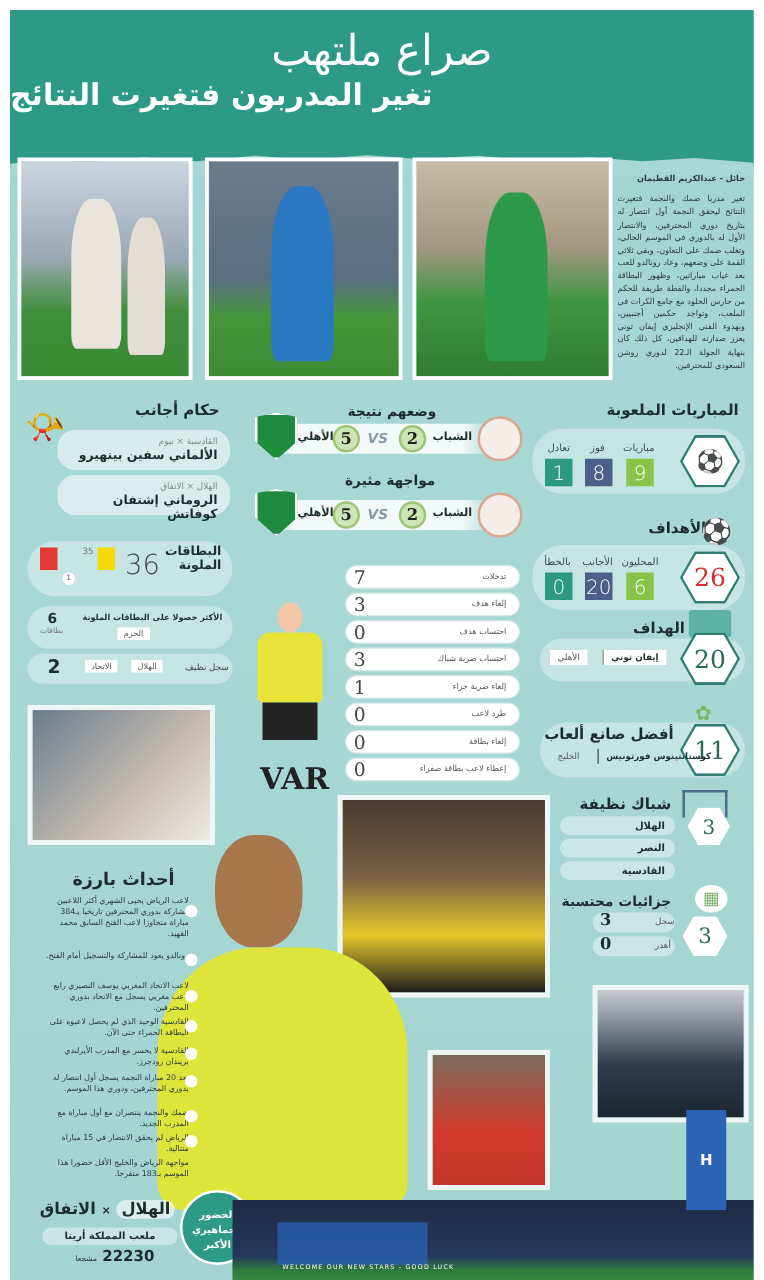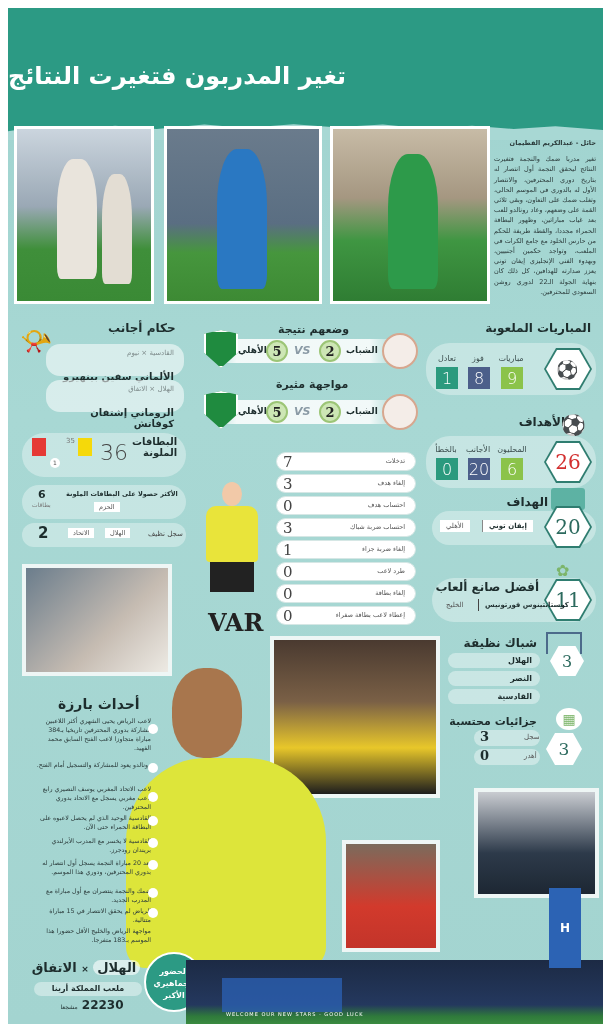--- a/index.html
+++ b/index.html
@@ -23,36 +23,37 @@
 .box{position:absolute;width:22px;height:22px;display:flex;align-items:center;justify-content:center;color:#fff;font-size:16px;font-weight:300}
 .lbl{position:absolute;font-size:8px;color:#3b4d4d;direction:rtl;text-align:center}
 .vsrow{position:absolute;height:24px;background:linear-gradient(90deg,rgba(255,255,255,0) 0%,rgba(255,255,255,0.85) 15%,rgba(255,255,255,0.85) 85%,rgba(255,255,255,0) 100%);border-radius:12px}
 .badge-round{position:absolute;width:36px;height:36px;border-radius:50%;background:#f4ede8;border:2px solid #d7a78f}
 .shield{position:absolute;width:34px;height:38px;background:#1f8b3f;clip-path:polygon(0 10%,50% 0,100% 10%,100% 60%,50% 100%,0 60%);border:2px solid #fff}
 .score{position:absolute;width:22px;height:22px;border-radius:50%;background:#cde6b5;border:2px solid #9cc576;display:flex;align-items:center;justify-content:center;font-family:"DejaVu Serif",serif;font-weight:bold;font-size:13px;color:#222}
 .team{position:absolute;font-size:9px;font-weight:bold;color:#1d2d2d;direction:rtl}
 .vs{position:absolute;font-size:11px;color:#8a9aa5;font-weight:bold;font-style:italic}
 .ref-card{position:absolute;background:rgba(255,255,255,0.55);border-radius:14px;direction:rtl;text-align:right;padding:5px 10px}
 .ref-card .m{font-size:7px;color:#7d8a8a}
-.ref-card .n{font-size:10px;font-weight:bold;color:#1d2d2d;margin-top:14px}
+.ref-card .n{font-size:10px;font-weight:bold;color:#1d2d2d;margin-top:2px}
 .var-row{position:absolute;left:268px;width:140px;height:19px;background:#fff;border-radius:10px;border:1px solid #d6e7e5}
 .var-row .v{position:absolute;left:6px;top:0;font-family:"DejaVu Serif",serif;font-size:15px;line-height:18px;color:#444}
 .var-row .t{position:absolute;right:10px;top:4px;font-size:6.5px;color:#555;direction:rtl}
 .event{position:absolute;left:28px;width:115px;direction:rtl;text-align:right;font-size:6.3px;line-height:9px;color:#2b3b3b}
 .dot{position:absolute;left:140px;width:10px;height:10px;border-radius:50%;background:#fff}
 .chip{position:absolute;background:#fff;font-size:7px;color:#555;direction:rtl;padding:2px 6px}
 .cleanrow{position:absolute;left:440px;width:92px;height:15px;background:rgba(255,255,255,0.4);border-radius:8px;direction:rtl;font-size:8px;font-weight:bold;color:#1d2d2d;padding-right:8px;line-height:15px}
 .torn-photo{position:absolute;border:4px solid #eef6f5;overflow:hidden}
 </style>
 </head>
 <body>
 
 <div class="page">
 
   <div class="header">
+    <div class="h-sub">صراع ملتهب</div>
     <div class="h-main">تغير المدربون فتغيرت النتائج</div>
   </div>
   <div class="torn"></div>
 
   <div class="photo p1">
     <div class="player" style="left:40px;top:30px;width:40px;height:120px;background:#e9e4dc"></div>
     <div class="player" style="left:85px;top:45px;width:30px;height:110px;background:#e3ddd3"></div>
   </div>
   <div class="photo p2">
     <div class="player" style="left:50px;top:20px;width:50px;height:140px;background:#2a78c2"></div>

